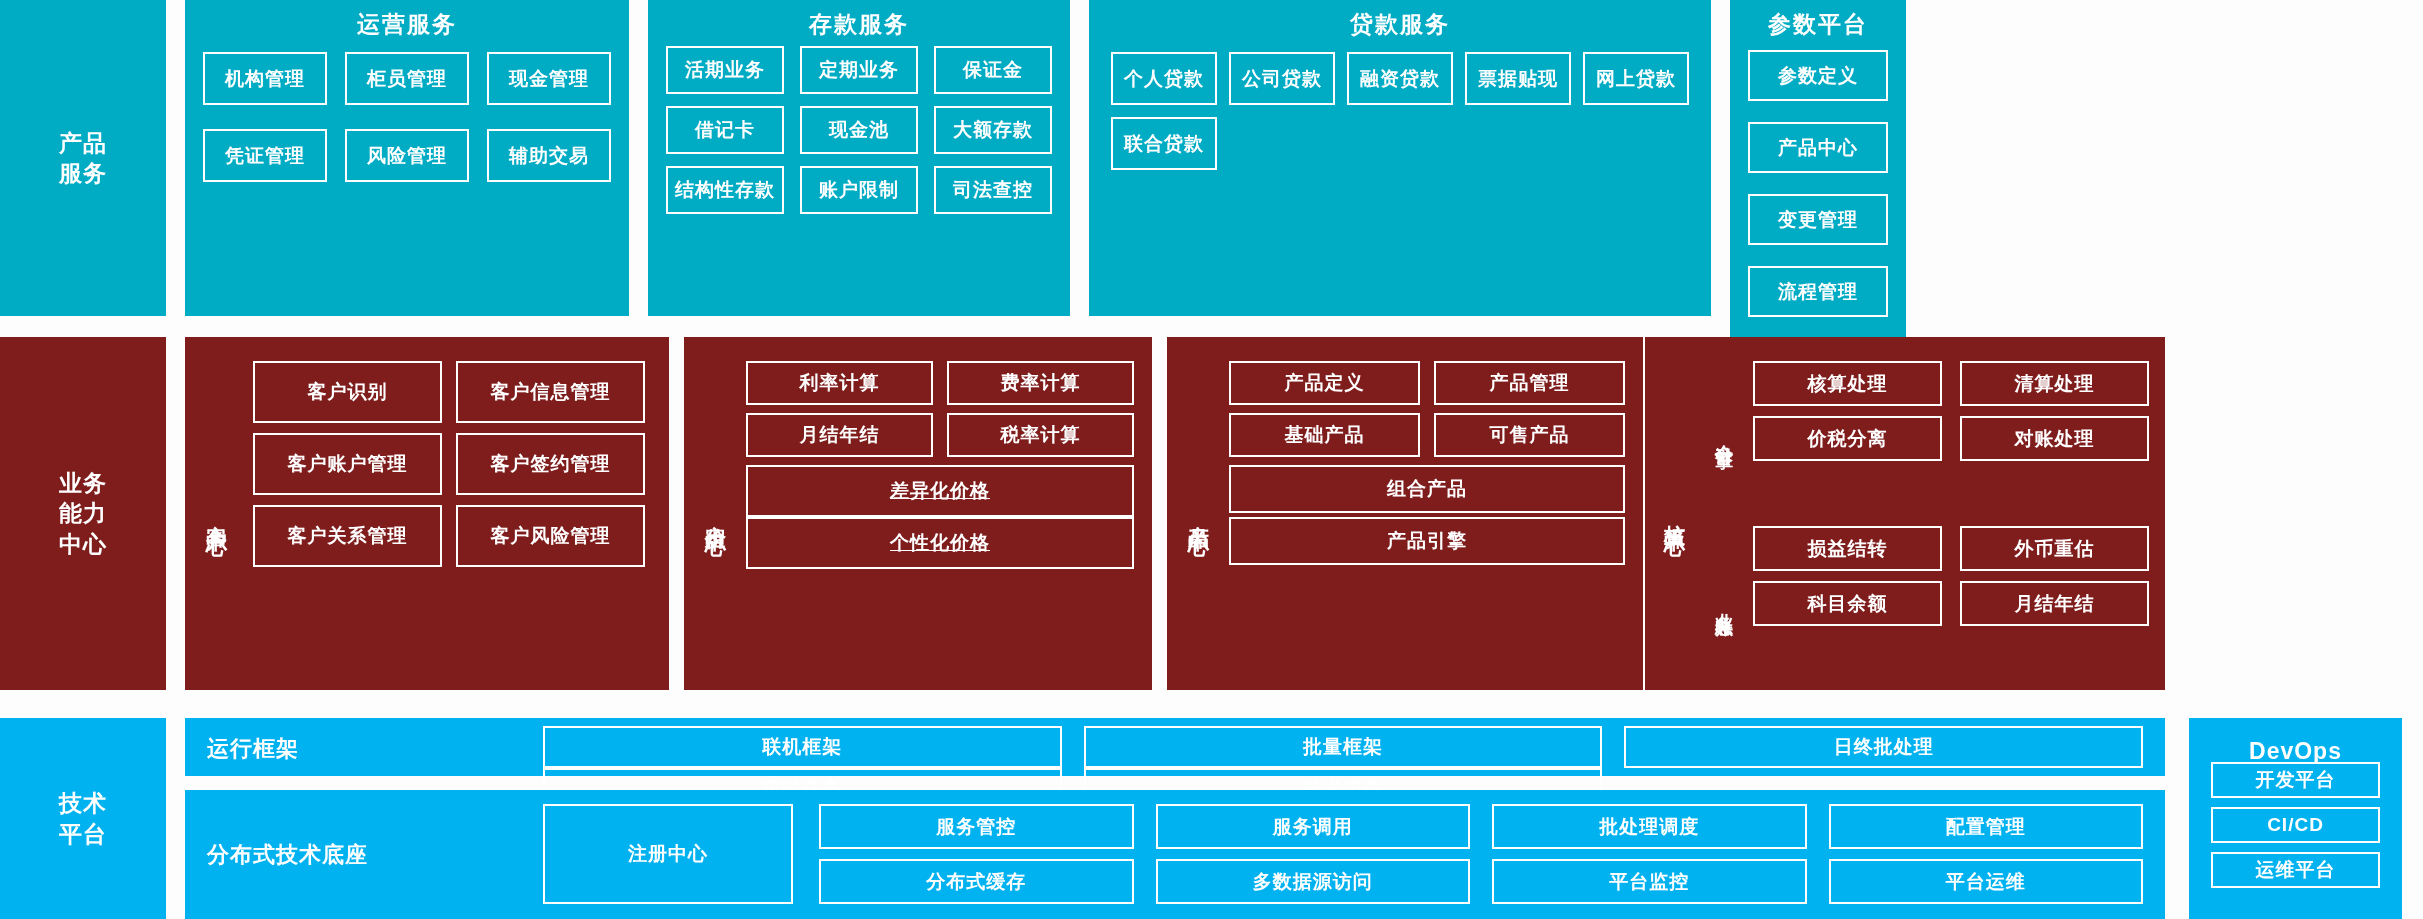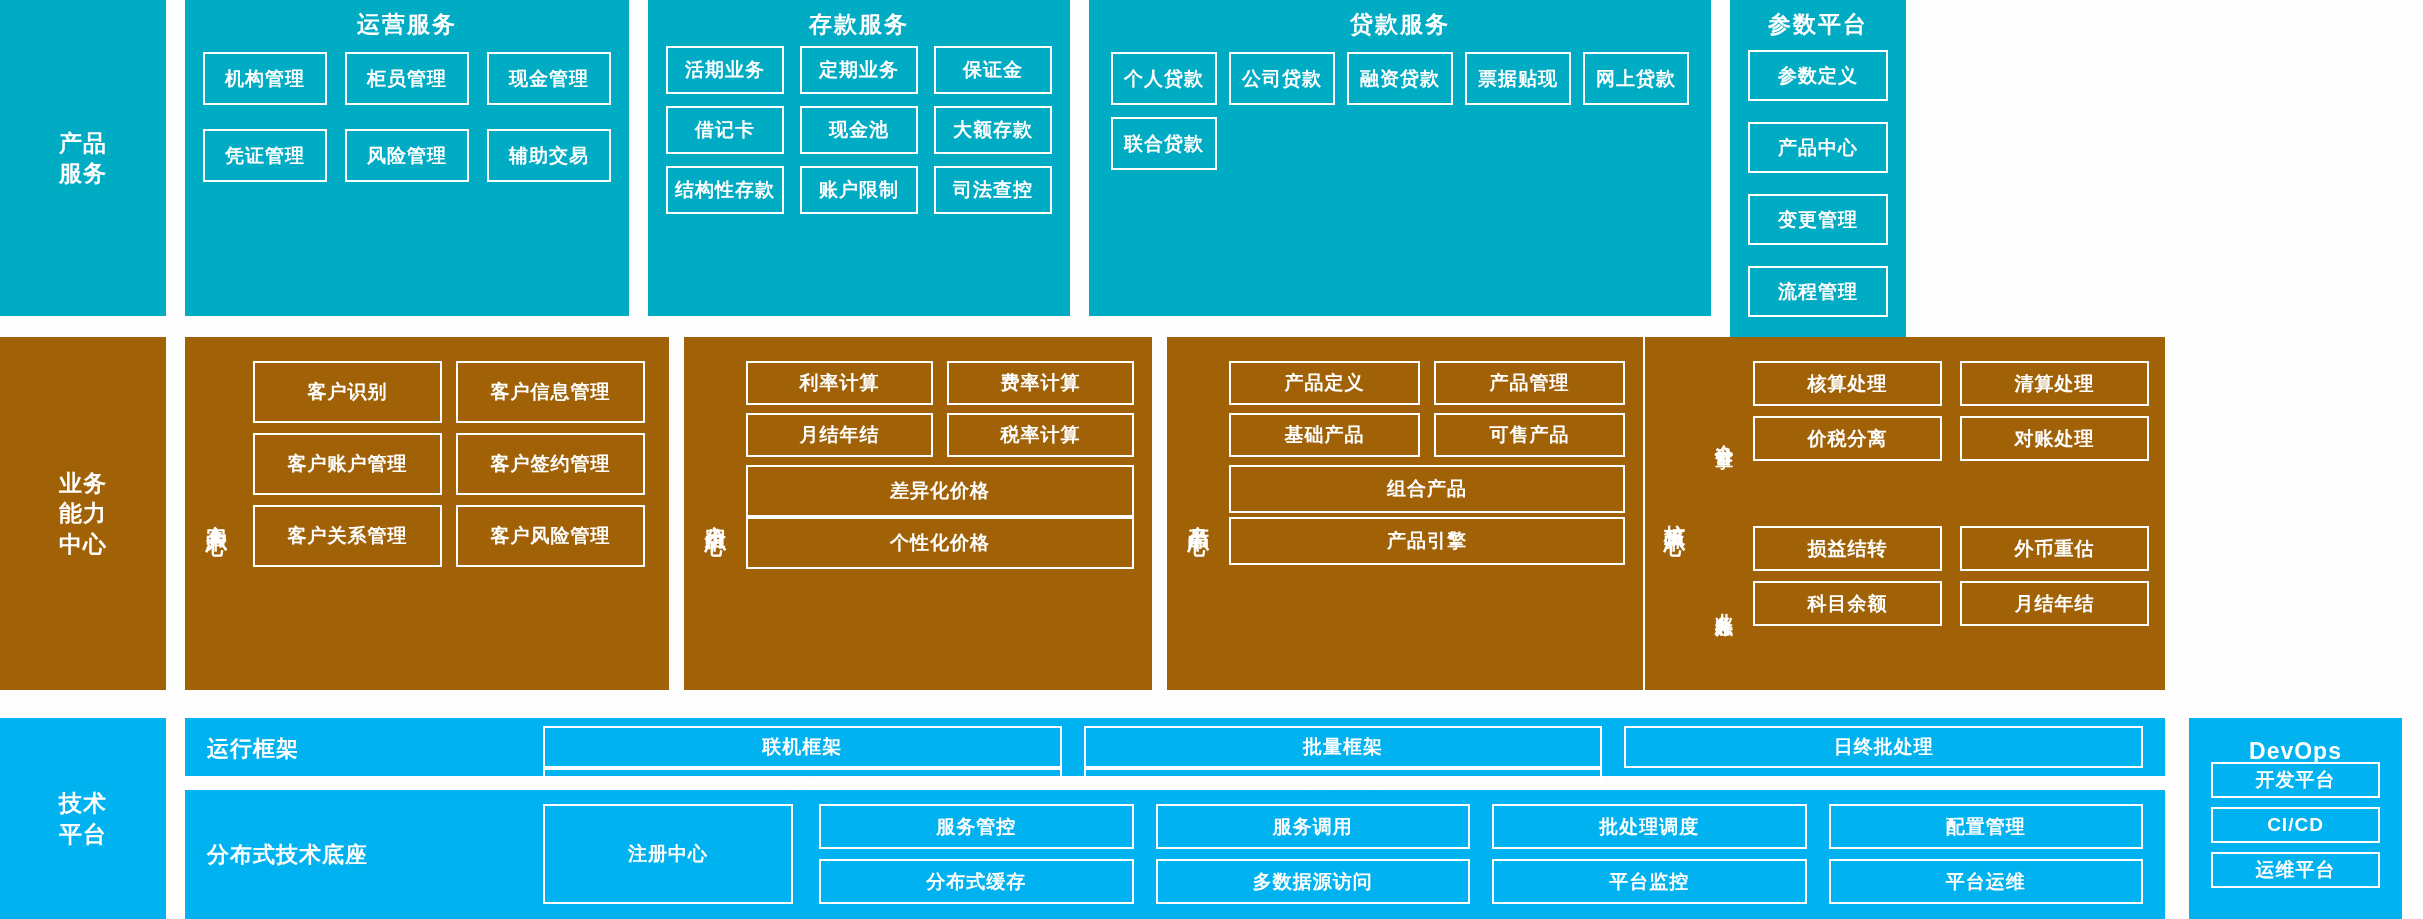--- a/index.html
+++ b/index.html
@@ -25,21 +25,21 @@
   }
   .vlabel{
     writing-mode:vertical-rl;text-orientation:upright;
     display:flex;align-items:center;justify-content:center;
     color:#fff;font-weight:bold;font-size:21px;letter-spacing:3px;line-height:1;
   }
   .vlabel.small{font-size:18px;letter-spacing:2px;}
 
   
   .teal{background:#00ABC4;}
-  .gray{background:#a16207;}
+  .gray{background:#7f1d1d;}
   .cyan{background:#00B2F0;}
 
   
   #row1-label{position:absolute;left:0;top:0;width:166px;height:316px;}
   #p-ops{position:absolute;left:185px;top:0;width:444px;height:316px;}
   #p-dep{position:absolute;left:648px;top:0;width:422px;height:316px;}
   #p-loan{position:absolute;left:1089px;top:0;width:622px;height:316px;}
   #p-param{position:absolute;left:1730px;top:0;width:176px;height:690px;}
 
   .ops-grid{position:absolute;left:18px;top:52px;width:408px;
@@ -66,21 +66,21 @@
   #c-price .vlabel{position:absolute;left:14px;top:0;height:353px;width:36px;}
   #c-prod .vlabel{position:absolute;left:14px;top:0;height:353px;width:36px;}
   #c-acct .vlabel.main{position:absolute;left:12px;top:0;height:353px;width:36px;}
 
   .cust-grid{position:absolute;left:68px;top:24px;width:392px;
             display:grid;grid-template-columns:repeat(2,1fr);
             grid-auto-rows:62px;column-gap:14px;row-gap:10px;}
   .price-grid{position:absolute;left:62px;top:24px;width:388px;
             display:grid;grid-template-columns:repeat(2,1fr);
             grid-auto-rows:44px;column-gap:14px;row-gap:8px;}
-  .price-grid .wide{grid-column:1 / span 2;height:52px;}
+  .price-grid .wide{grid-column:1 / span 2;height:52px;text-decoration:underline;}
   .prod-grid{position:absolute;left:62px;top:24px;width:396px;
             display:grid;grid-template-columns:repeat(2,1fr);
             grid-auto-rows:44px;column-gap:14px;row-gap:8px;}
   .prod-grid .wide{grid-column:1 / span 2;height:48px;}
 
   #acct-sub1{position:absolute;left:62px;top:24px;height:145px;width:34px;}
   #acct-sub2{position:absolute;left:62px;top:192px;height:145px;width:34px;}
   .acct-grid{position:absolute;left:108px;top:24px;width:396px;
             display:grid;grid-template-columns:repeat(2,1fr);
             grid-auto-rows:45px;column-gap:18px;row-gap:10px;}

